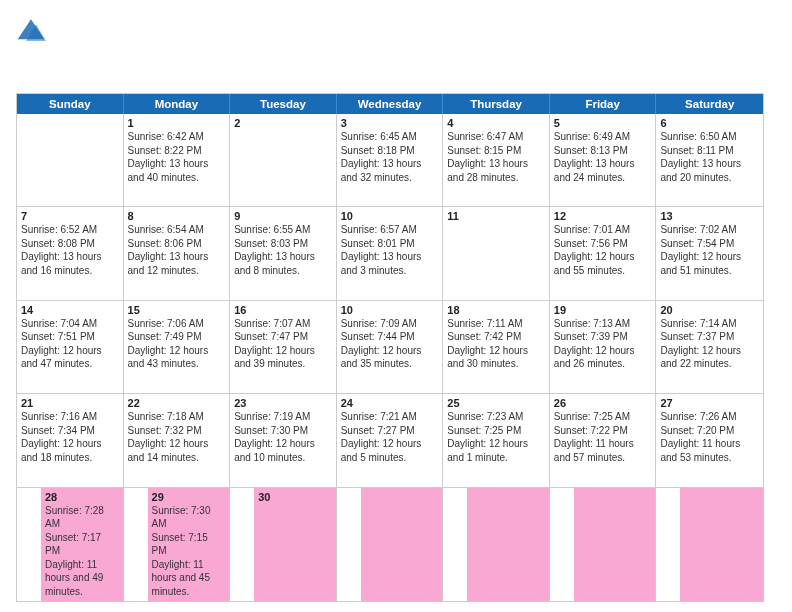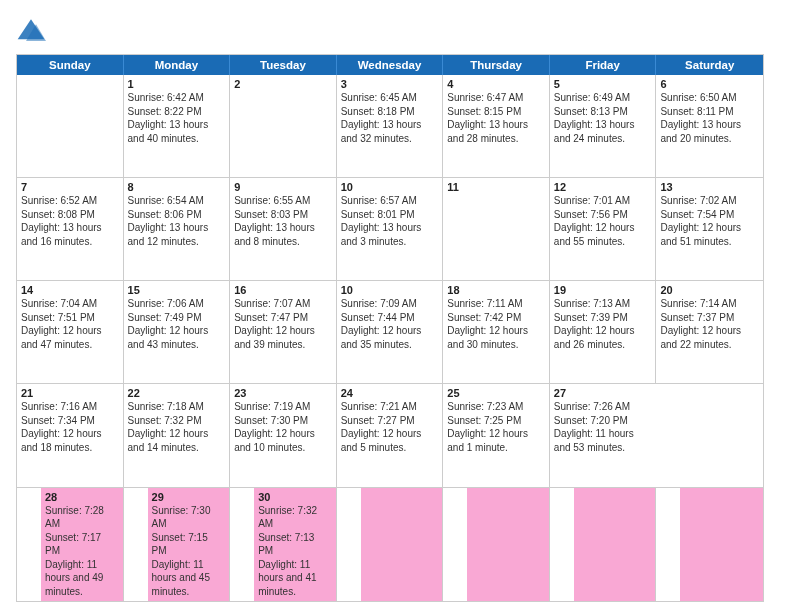--- a/index.html
+++ b/index.html
@@ -9,20 +9,21 @@
       width: 792px;
       height: 612px;
       overflow: hidden;
     }
     .page {
       width: 792px;
       height: 612px;
       padding: 16px 28px 10px 16px;
       display: flex;
       flex-direction: column;
+      gap: 39px;
     }
     .header {
       display: flex;
       justify-content: space-between;
       align-items: flex-start;
       margin-bottom: 8px;
     }
     .logo {
       display: flex;
       align-items: center;
@@ -251,36 +252,39 @@
           </div>
           <div class="cal-cell">
             <div class="day-num">24</div>
         <div class="cell-text">Sunrise: 7:21 AM<br>Sunset: 7:27 PM<br>Daylight: 12 hours and 5 minutes.</div>
           </div>
           <div class="cal-cell">
             <div class="day-num">25</div>
         <div class="cell-text">Sunrise: 7:23 AM<br>Sunset: 7:25 PM<br>Daylight: 12 hours and 1 minute.</div>
           </div>
           <div class="cal-cell">
+            <div class="day-num">26</div>
+        <div class="cell-text">Sunrise: 7:25 AM<br>Sunset: 7:22 PM<br>Daylight: 11 hours and 57 minutes.</div>
+          </div>
+          <div class="cal-cell">
             <div class="day-num">27</div>
         <div class="cell-text">Sunrise: 7:26 AM<br>Sunset: 7:20 PM<br>Daylight: 11 hours and 53 minutes.</div>
           </div>
         </div>
         <div class="cal-row row-last">
           <div class="cal-cell">
             <div class="day-num">28</div>
         <div class="cell-text">Sunrise: 7:28 AM<br>Sunset: 7:17 PM<br>Daylight: 11 hours and 49 minutes.</div>
           </div>
           <div class="cal-cell">
             <div class="day-num">29</div>
         <div class="cell-text">Sunrise: 7:30 AM<br>Sunset: 7:15 PM<br>Daylight: 11 hours and 45 minutes.</div>
           </div>
           <div class="cal-cell">
             <div class="day-num">30</div>
-        <div class="cell-text">Sunrise: 7:32 AM<br>Sunset: 7:13 PM<br>Daylight: 11 hours and 41 minutes.</div>
           </div>
           <div class="cal-cell empty"></div>
           <div class="cal-cell empty"></div>
           <div class="cal-cell empty"></div>
           <div class="cal-cell empty"></div>
         </div>
       </div>
   </div>
 </div>
 

